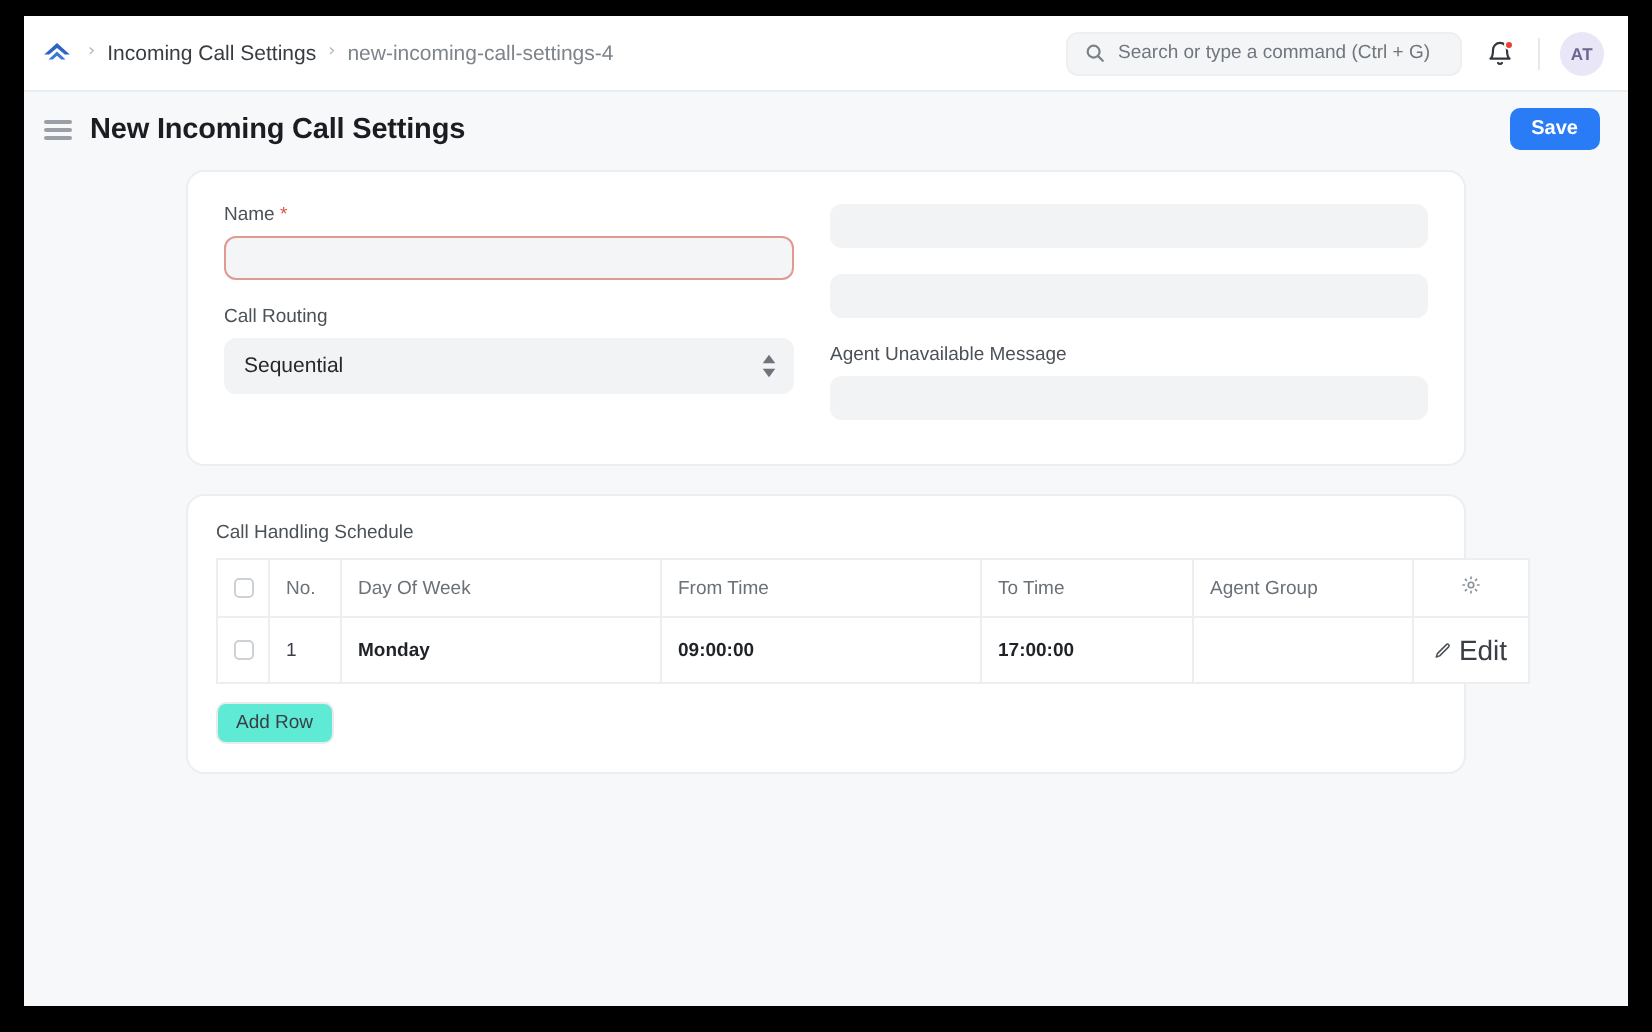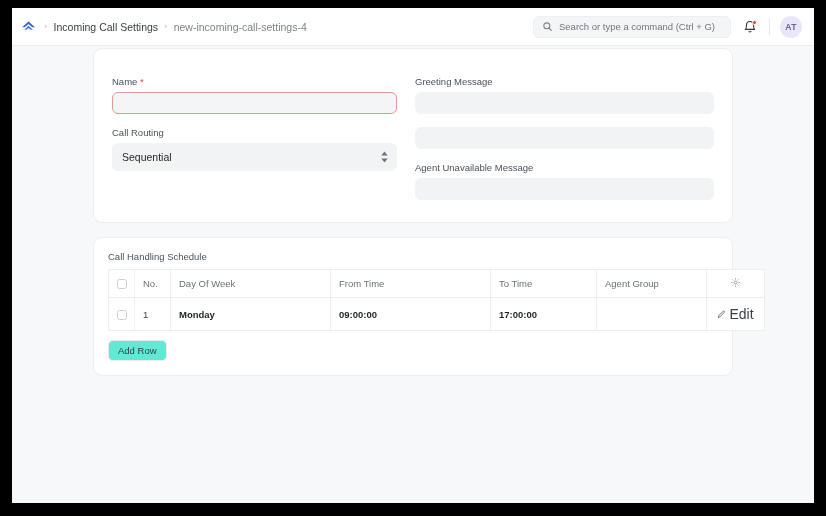--- a/index.html
+++ b/index.html
@@ -198,21 +198,21 @@
     gap: 0;
     margin-top: 2px;
   }
 
   .form-col {
     width: 50%;
     padding-right: 16px;
   }
   .form-col.right { padding-right: 0; padding-left: 2px; }
 
-  .field { margin-bottom: 13px; margin-top: 11px; }
+  .field { margin-bottom: 13px; }
   .field:last-child { margin-bottom: 0; }
 
   .field-label {
     font-size: 9.5px;
     color: #4b5157;
     margin-bottom: 5px;
     display: block;
   }
   .req-star { color: #e0503c; font-size: 9.5px; }
 
@@ -389,20 +389,29 @@
           <span id="bell-dot"></span>
         </div>
 
         <div id="topbar-divider"></div>
 
         <div id="avatar">AT</div>
 
       </div>
     </div>
 
+    <div id="page-header">
+      <span id="hamburger">
+        <span></span>
+          <span></span>
+          <span></span>
+      </span>
+      <span id="page-title">New Incoming Call Settings</span>
+      <button id="save-button">Save</button>
+    </div>
 
     <div id="content">
 
       <div class="card" id="form-card">
 
         <div class="form-col left">
 
           <div class="field">
             <label class="field-label">
               <span>Name</span>
@@ -424,21 +433,20 @@
                   </svg>
               </span>
             </div>
           </div>
 
         </div>
 
         <div class="form-col right">
 
           <div class="field">
-            <label class="field-label">Greeting Message</label>
             <input class="text-input" type="text" value="" style="">
           </div>
 
           <div class="field">
             <input class="text-input" type="text" value="" style="">
           </div>
 
           <div class="field">
             <label class="field-label">Agent Unavailable Message</label>
             <input class="text-input" type="text" value="" style="">

